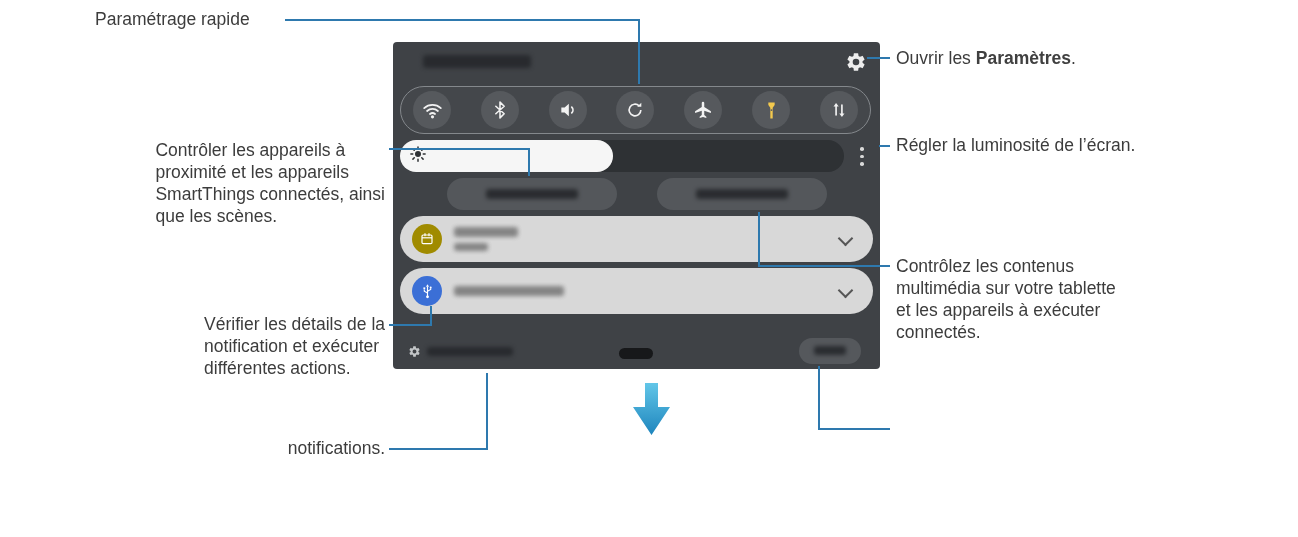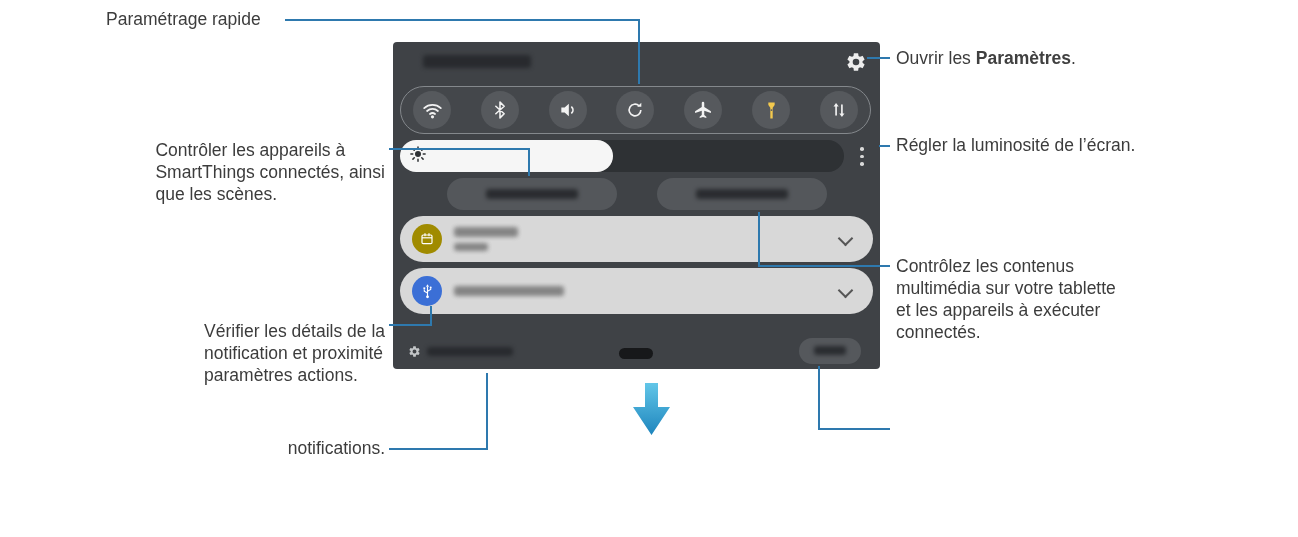--- a/index.html
+++ b/index.html
@@ -49,43 +49,44 @@
   .handle{position:absolute;left:226px;top:306px;width:34px;height:11px;border-radius:5.5px;background:#17181a;}
   .gear-btn{position:absolute;right:13px;top:9px;width:22px;height:22px;}
   .mini-gear{position:absolute;left:8px;top:6px;width:13px;height:13px;}
   .arrow{position:absolute;left:633px;top:383px;z-index:5;}
 </style>
 </head>
 <body>
 
 <div class="canvas">
 
-  <div class="callout" style="left:95px;top:8px;margin-left:11px;">Paramétrage rapide</div>
+  <div class="callout" style="left:95px;top:8px;">Paramétrage rapide</div>
 
   <div class="callout" style="left:896px;top:47px;"><span>Ouvrir les </span><b>Paramètres</b><span>.</span></div>
 
   <div class="callout" style="left:896px;top:134px;text-align:right;">Régler la luminosité de l’écran.</div>
 
   <div class="callout r" style="right:913px;top:139px;">
     <div>Contrôler les appareils à</div>
+    <div>proximité et les appareils</div>
     <div>SmartThings connectés, ainsi</div>
     <div>que les scènes.</div>
   </div>
 
   <div class="callout" style="left:896px;top:255px;">
     <div>Contrôlez les contenus</div>
     <div>multimédia sur votre tablette</div>
     <div>et les appareils à exécuter</div>
     <div>connectés.</div>
   </div>
 
-  <div class="callout r" style="right:913px;top:320px;">
+  <div class="callout r" style="right:913px;top:313px;">
     <div>Vérifier les détails de la</div>
-    <div>notification et proximité</div>
-    <div>paramètres actions.</div>
+    <div>notification et exécuter</div>
+    <div>différentes actions.</div>
   </div>
 
   <div class="callout r" style="right:913px;top:437px;">
     <div>notifications.</div>
   </div>
 
 
   <div class="line" style="left:285px;top:19px;width:355px;height:2px;"></div>
   <div class="line" style="left:638px;top:19px;width:2px;height:65px;"></div>
   <div class="line" style="left:867px;top:57px;width:23px;height:2px;"></div>

